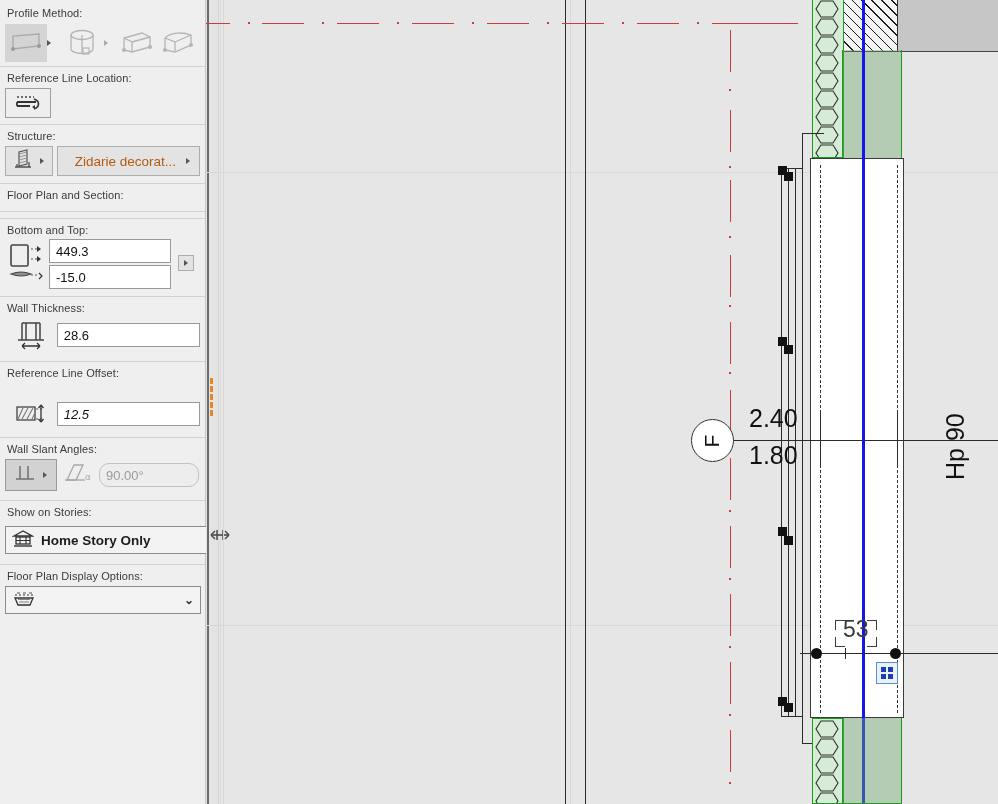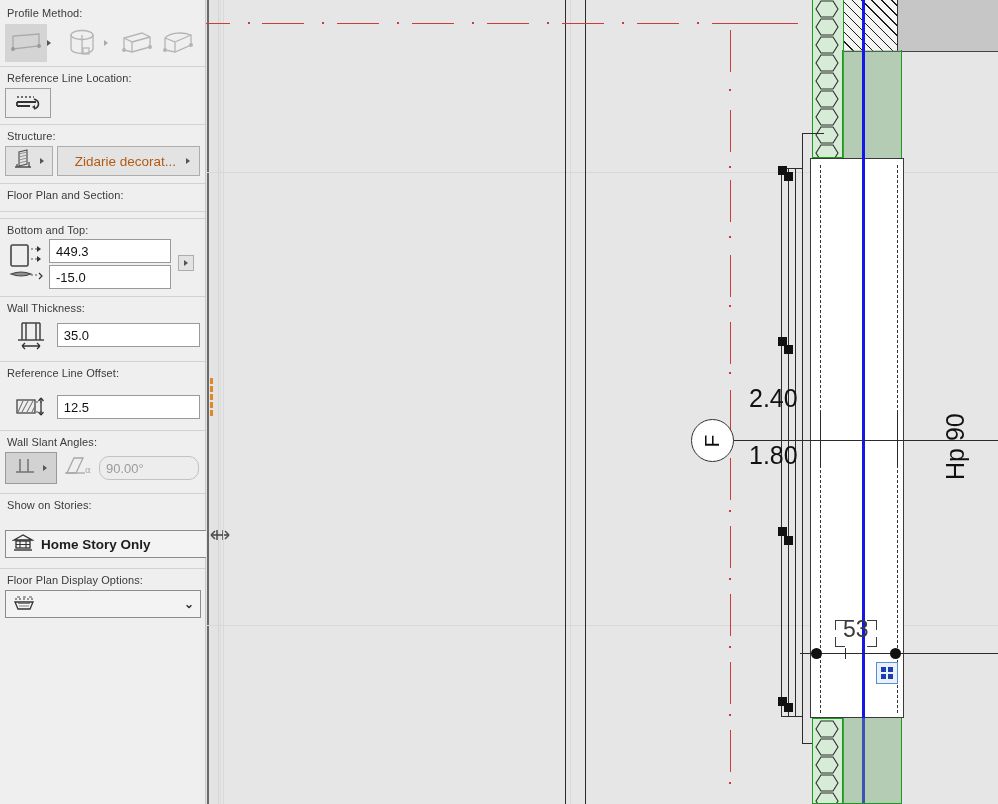--- a/index.html
+++ b/index.html
@@ -239,29 +239,29 @@
       <div class="row" style="margin-top:1px;">
         <span style="width:52px;display:flex;justify-content:center;">
           <svg width="34" height="34" viewBox="0 0 34 34">
               <path d="M8 5 H26 M8 5 L8 22 M26 5 L26 22" stroke="#444" stroke-width="1.5" fill="none"></path>
               <path d="M12 5 L12 22 M22 5 L22 22" stroke="#444" stroke-width="1.5"></path>
               <path d="M4 22 H30" stroke="#444" stroke-width="1.5"></path>
               <path d="M8 28 H26 M8 28 l3 -3 M8 28 l3 3 M26 28 l-3 -3 M26 28 l-3 3" stroke="#333" stroke-width="1.3" fill="none"></path>
             </svg>
         </span>
         <div class="input" style="width:144px;">
-            <span>35.0</span>
+            <span>28.6</span>
           </div>
       </div>
     </div>
     <div class="sec-div" style="margin-top:9px;"></div>
 
     <div class="section">
       <div class="sec-label">Reference Line Offset:</div>
-      <div class="row" style="margin-top:11px;">
+      <div class="row" style="margin-top:18px;font-style:italic;">
         <span style="width:52px;display:flex;justify-content:center;">
           <svg width="34" height="28" viewBox="0 0 34 28">
               <rect x="3" y="7" width="18" height="13" fill="none" stroke="#444" stroke-width="1.3"></rect>
               <path d="M4 19 L9 8 M8 19 L14 8 M13 19 L19 8 M18 19 L21 13" stroke="#777" stroke-width="1.1"></path>
               <path d="M22 9 h7 M22 19 h7" stroke="#555" stroke-width="1.1" stroke-dasharray="2 2"></path>
               <path d="M27 5 L27 22" stroke="#333" stroke-width="1.3"></path>
               <path d="M27 5 l-2.5 3 M27 5 l2.5 3 M27 22 l-2.5 -3 M27 22 l2.5 -3" stroke="#333" stroke-width="1.2" fill="none"></path>
             </svg>
         </span>
         <div class="input" style="width:144px;">
@@ -294,21 +294,21 @@
         </span>
         <div class="input dim" style="width:100px;">
             <span>90.00°</span>
           </div>
       </div>
     </div>
     <div class="sec-div" style="margin-top:9px;"></div>
 
     <div class="section">
       <div class="sec-label">Show on Stories:</div>
-      <div class="combo" style="width:216px;margin-top:16px;">
+      <div class="combo" style="width:216px;margin-top:5px;">
         <span style="margin-right:7px;">
           <svg width="22" height="18" viewBox="0 0 22 18">
               <path d="M2 6 L11 1 L20 6 Z" fill="none" stroke="#333" stroke-width="1.3"></path>
               <rect x="4" y="7" width="14" height="7" fill="none" stroke="#333" stroke-width="1.3"></rect>
               <path d="M4 10.5 H18 M8 7 L8 14 M14 7 L14 14" stroke="#333" stroke-width="1.1"></path>
               <path d="M2 16 H20" stroke="#333" stroke-width="1.4"></path>
             </svg>
         </span>
         <span>Home Story Only</span>
         <span class="chev">⌄</span>
@@ -459,21 +459,21 @@
     <div class="wallgreen" style="left:636px;top:718px;width:60px;height:86px;border-top:none;"></div>
 
     <div class="solidh" style="left:493px;top:440px;width:299px;"></div>
     <div class="solidv" style="left:614px;top:413px;height:54px;"></div>
     <div class="solidv" style="left:691px;top:413px;height:54px;"></div>
 
     <div class="circlemark" style="left:485px;top:419px;">
       <span>F</span>
     </div>
 
-    <div class="dimtext" style="left:543px;top:384px;">2.40</div>
+    <div class="dimtext" style="left:543px;top:404px;">2.40</div>
     <div class="dimtext" style="left:543px;top:441px;">1.80</div>
 
     <div class="rot" style="left:735px;top:480px;transform:rotate(-90deg);">
       <span class="dimtext" style="position:static;white-space:nowrap;font-size:25px;">Hp 90</span>
     </div>
 
     <div class="solidh" style="left:594px;top:653px;width:198px;"></div>
     <div class="dotnode" style="left:605px;top:648px;"></div>
     <div class="dotnode" style="left:684px;top:648px;"></div>
     <div class="solidv" style="left:639px;top:648px;height:11px;"></div>

